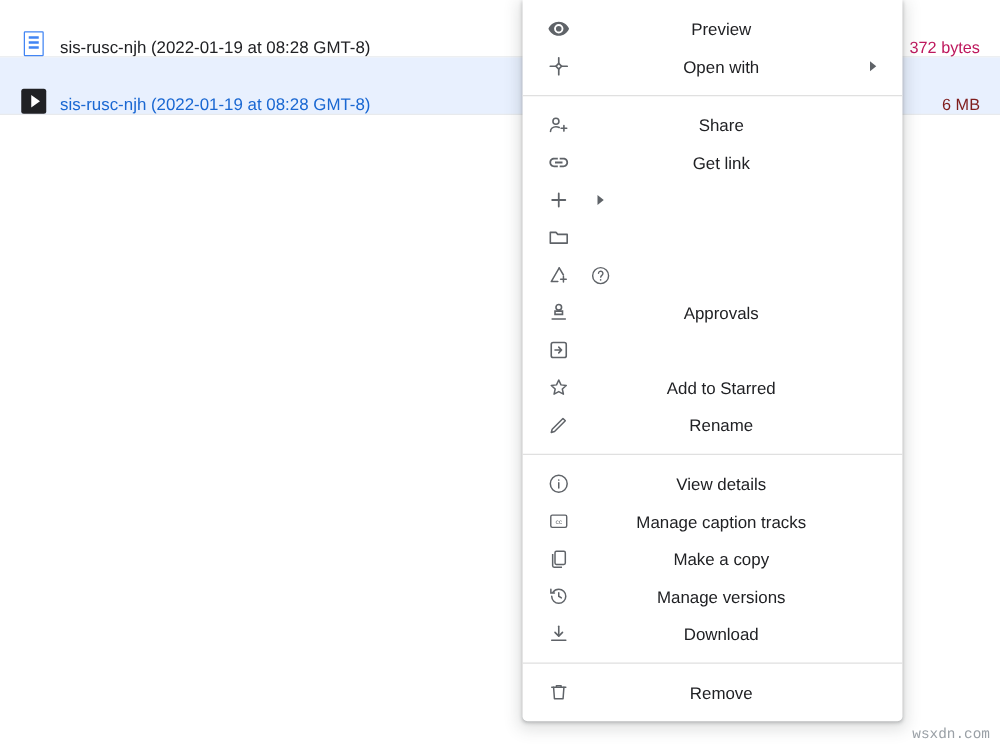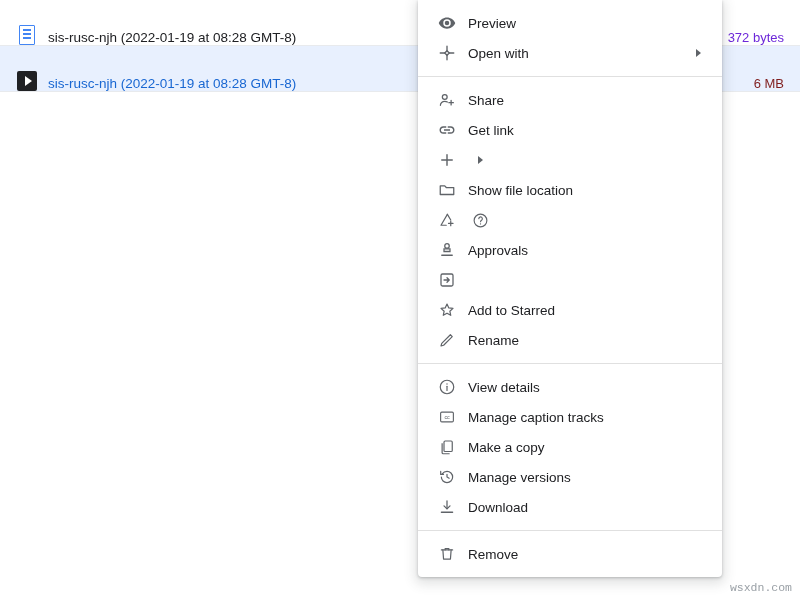--- a/index.html
+++ b/index.html
@@ -60,21 +60,21 @@
     color: #5f6368;
   }
   .file-row.selected .owner-cell {
     color: #1967d2;
   }
   .file-row .size-cell {
     width: 110px;
     flex: none;
     text-align: right;
     font-size: 13px;
-    color: #6d28d9;
+    color: #be185d;
   }
   .file-row.selected .size-cell {
     color: #7f1d1d;
   }
 
   
   .doc-icon {
     width: 16px; height: 20px;
     background: #ffffff;
     border: 1.5px solid #4285f4;
@@ -127,20 +127,21 @@
     background: #e0e0e0;
     margin: 8px 0;
   }
   .menu-item {
     display: flex;
     align-items: center;
     height: 30px;
     padding: 0 12px 0 20px;
     box-sizing: border-box;
     cursor: default;
+    text-align: center;
   }
   .menu-item .mi-icon {
     width: 30px;
     flex: none;
     display: flex;
     align-items: center;
     justify-content: flex-start;
     color: #5f6368;
   }
   .menu-item .mi-label {
@@ -267,21 +268,20 @@
           <span class="chevron"></span>
         </span>
     </div>
 
     <div class="menu-item">
       <span class="mi-icon">
         <svg width="18" height="18" viewBox="0 0 24 24" fill="none" stroke="currentColor" stroke-width="1.7" stroke-linejoin="round">
             <path d="M3 6.5h6l2 2.2h10v9.3H3z"></path>
           </svg>
       </span>
-      <span class="mi-label">Show file location</span>
       <span class="mi-trailing"></span>
     </div>
 
     <div class="menu-item">
       <span class="mi-icon">
         <svg width="18" height="18" viewBox="0 0 24 24" fill="none" stroke="currentColor" stroke-width="1.6" stroke-linecap="round" stroke-linejoin="round">
             <path d="M12.5 4.5L4 19h7"></path>
             <path d="M12.5 4.5L17 12"></path>
             <path d="M17 13.5v6M14 16.5h6"></path>
           </svg>

